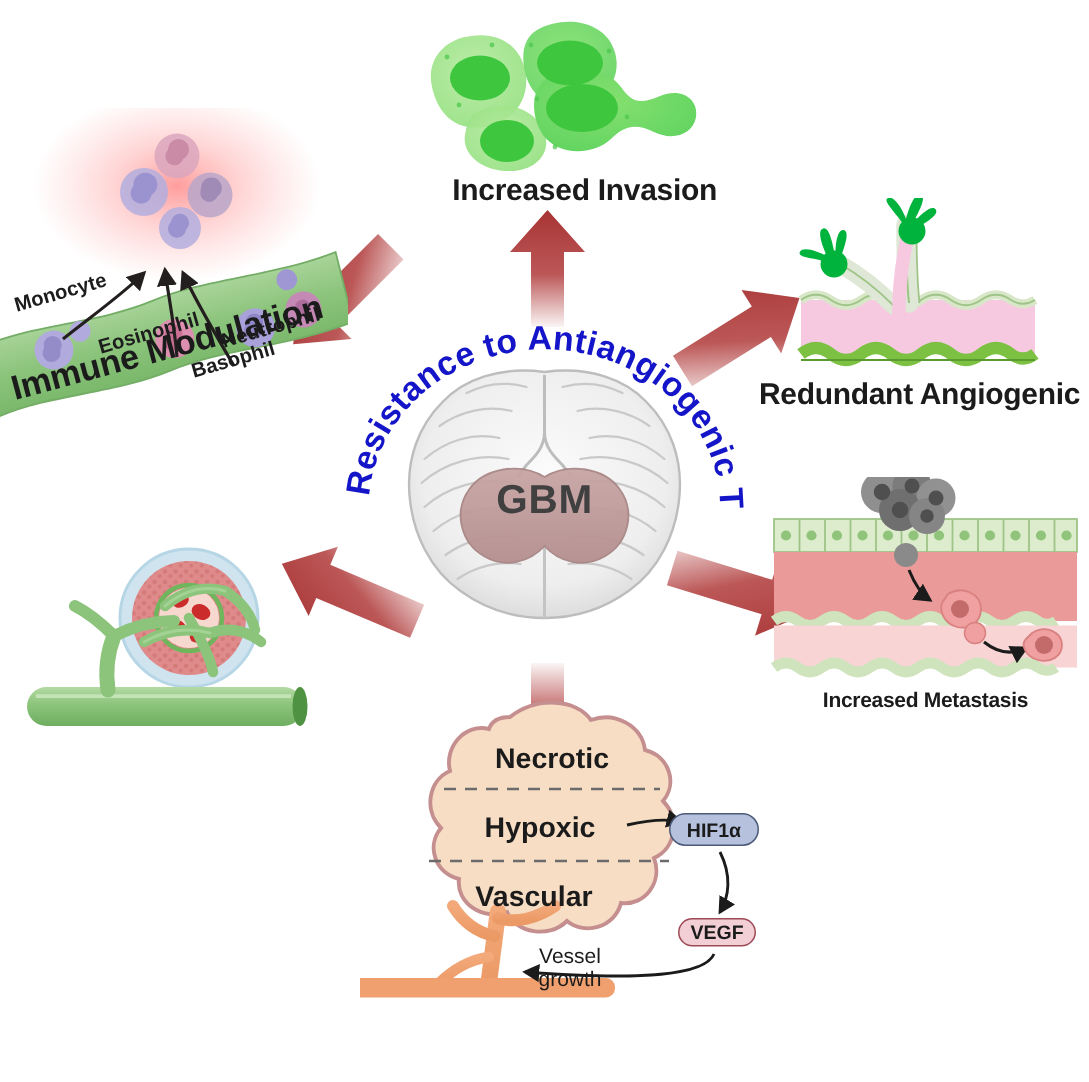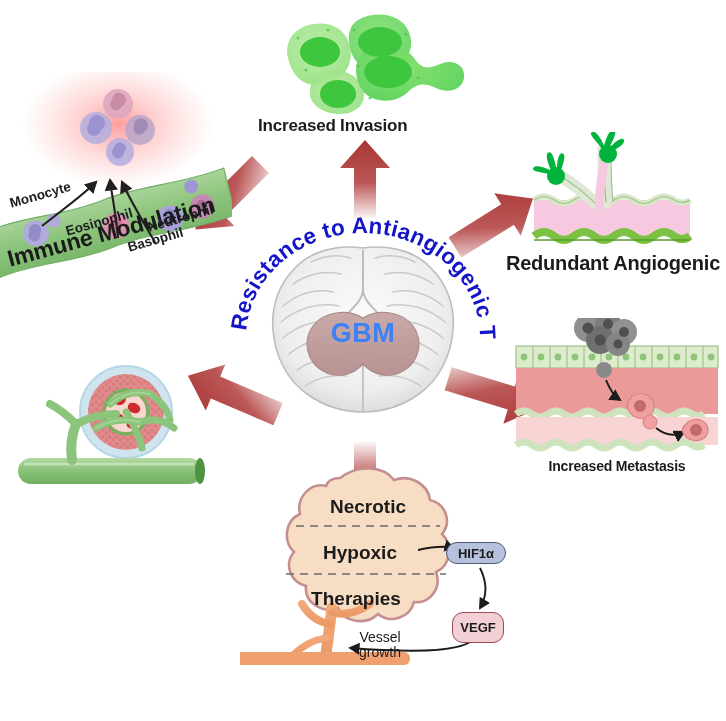--- a/index.html
+++ b/index.html
@@ -26,33 +26,33 @@
   }
   #ring-text{position:absolute;left:-12px;top:-14px;width:278px;height:244px;overflow:visible;}
   #ring-text text{
     font-family:"Liberation Sans", sans-serif;
     font-weight:bold;font-size:22.5px;fill:#1414c8;
     letter-spacing:.3px;
   }
   #brain-svg{position:absolute;left:31px;top:22px;width:192px;height:172px;}
   #gbm-label{
     position:absolute;left:0;right:0;top:96px;text-align:center;
-    font-size:27px;font-weight:bold;color:#3b82f6;
+    font-size:27px;font-weight:bold;color:#404040;
     letter-spacing:.5px;
   }
 
   
   .arrow{position:absolute;}
 
   
   .panel{position:absolute;}
 
   
   #panel-invasion{left:258px;top:4px;width:220px;height:148px;}
-  #panel-invasion .caption{left:0;width:220px;text-align:left;top:112px;font-size:17px;}
+  #panel-invasion .caption{left:0;width:220px;text-align:right;top:112px;font-size:20px;}
 
   
   #panel-immune{left:0px;top:72px;width:232px;height:250px;}
   #panel-immune .cell-label{
     position:absolute;font-size:13.5px;font-weight:600;color:#1c1c1c;white-space:nowrap;
   }
   #panel-immune .caption{font-size:23px;}
 
   
   #panel-angio{left:500px;top:132px;width:226px;height:150px;}
@@ -72,21 +72,21 @@
   .zone-label{
     position:absolute;font-size:19px;font-weight:bold;color:#1b1b1b;
     text-align:center;white-space:nowrap;
   }
   .pill{
     position:absolute;display:flex;align-items:center;justify-content:center;
     font-size:13px;font-weight:600;color:#1b1b1b;
     border-radius:11px;box-sizing:border-box;
   }
   #pill-hif{left:206px;top:80px;width:60px;height:22px;background:#b6c2dd;border:1.4px solid #4c5a78;}
-  #pill-vegf{left:212px;top:150px;width:52px;height:31px;background:#f2ced5;border:1.4px solid #9d4a57;}
+  #pill-vegf{left:212px;top:150px;width:52px;height:19px;background:#f2ced5;border:1.4px solid #9d4a57;}
   #vessel-growth{
     position:absolute;left:100px;top:168px;width:80px;text-align:center;
     font-size:14px;color:#1b1b1b;line-height:1.05;
   }
 </style>
 </head>
 <body>
 
 <div class="stage">
 
@@ -551,21 +551,21 @@
 
       <path d="M178,88 C196,84 206,84 214,86" fill="none" stroke="#1b1b1b" stroke-width="1.9" marker-end="url(#hArrow)"></path>
 
       <path d="M240,106 C248,122 246,136 240,146" fill="none" stroke="#1b1b1b" stroke-width="1.9" marker-end="url(#hArrow)"></path>
 
       <path d="M236,174 C230,188 190,192 110,186" fill="none" stroke="#1b1b1b" stroke-width="1.9" marker-end="url(#hArrow)"></path>
     </svg>
 
     <div class="zone-label" style="left:48px;top:34px;width:160px;">Necrotic</div>
     <div class="zone-label" style="left:40px;top:80px;width:160px;">Hypoxic</div>
-    <div class="zone-label" style="left:36px;top:126px;width:160px;">Therapies</div>
+    <div class="zone-label" style="left:36px;top:126px;width:160px;">Vascular</div>
 
     <div class="pill" id="pill-hif">HIF1α</div>
     <div class="pill" id="pill-vegf">VEGF</div>
 
     <div id="vessel-growth">Vessel growth</div>
 
   </div>
 
 </div>
 

